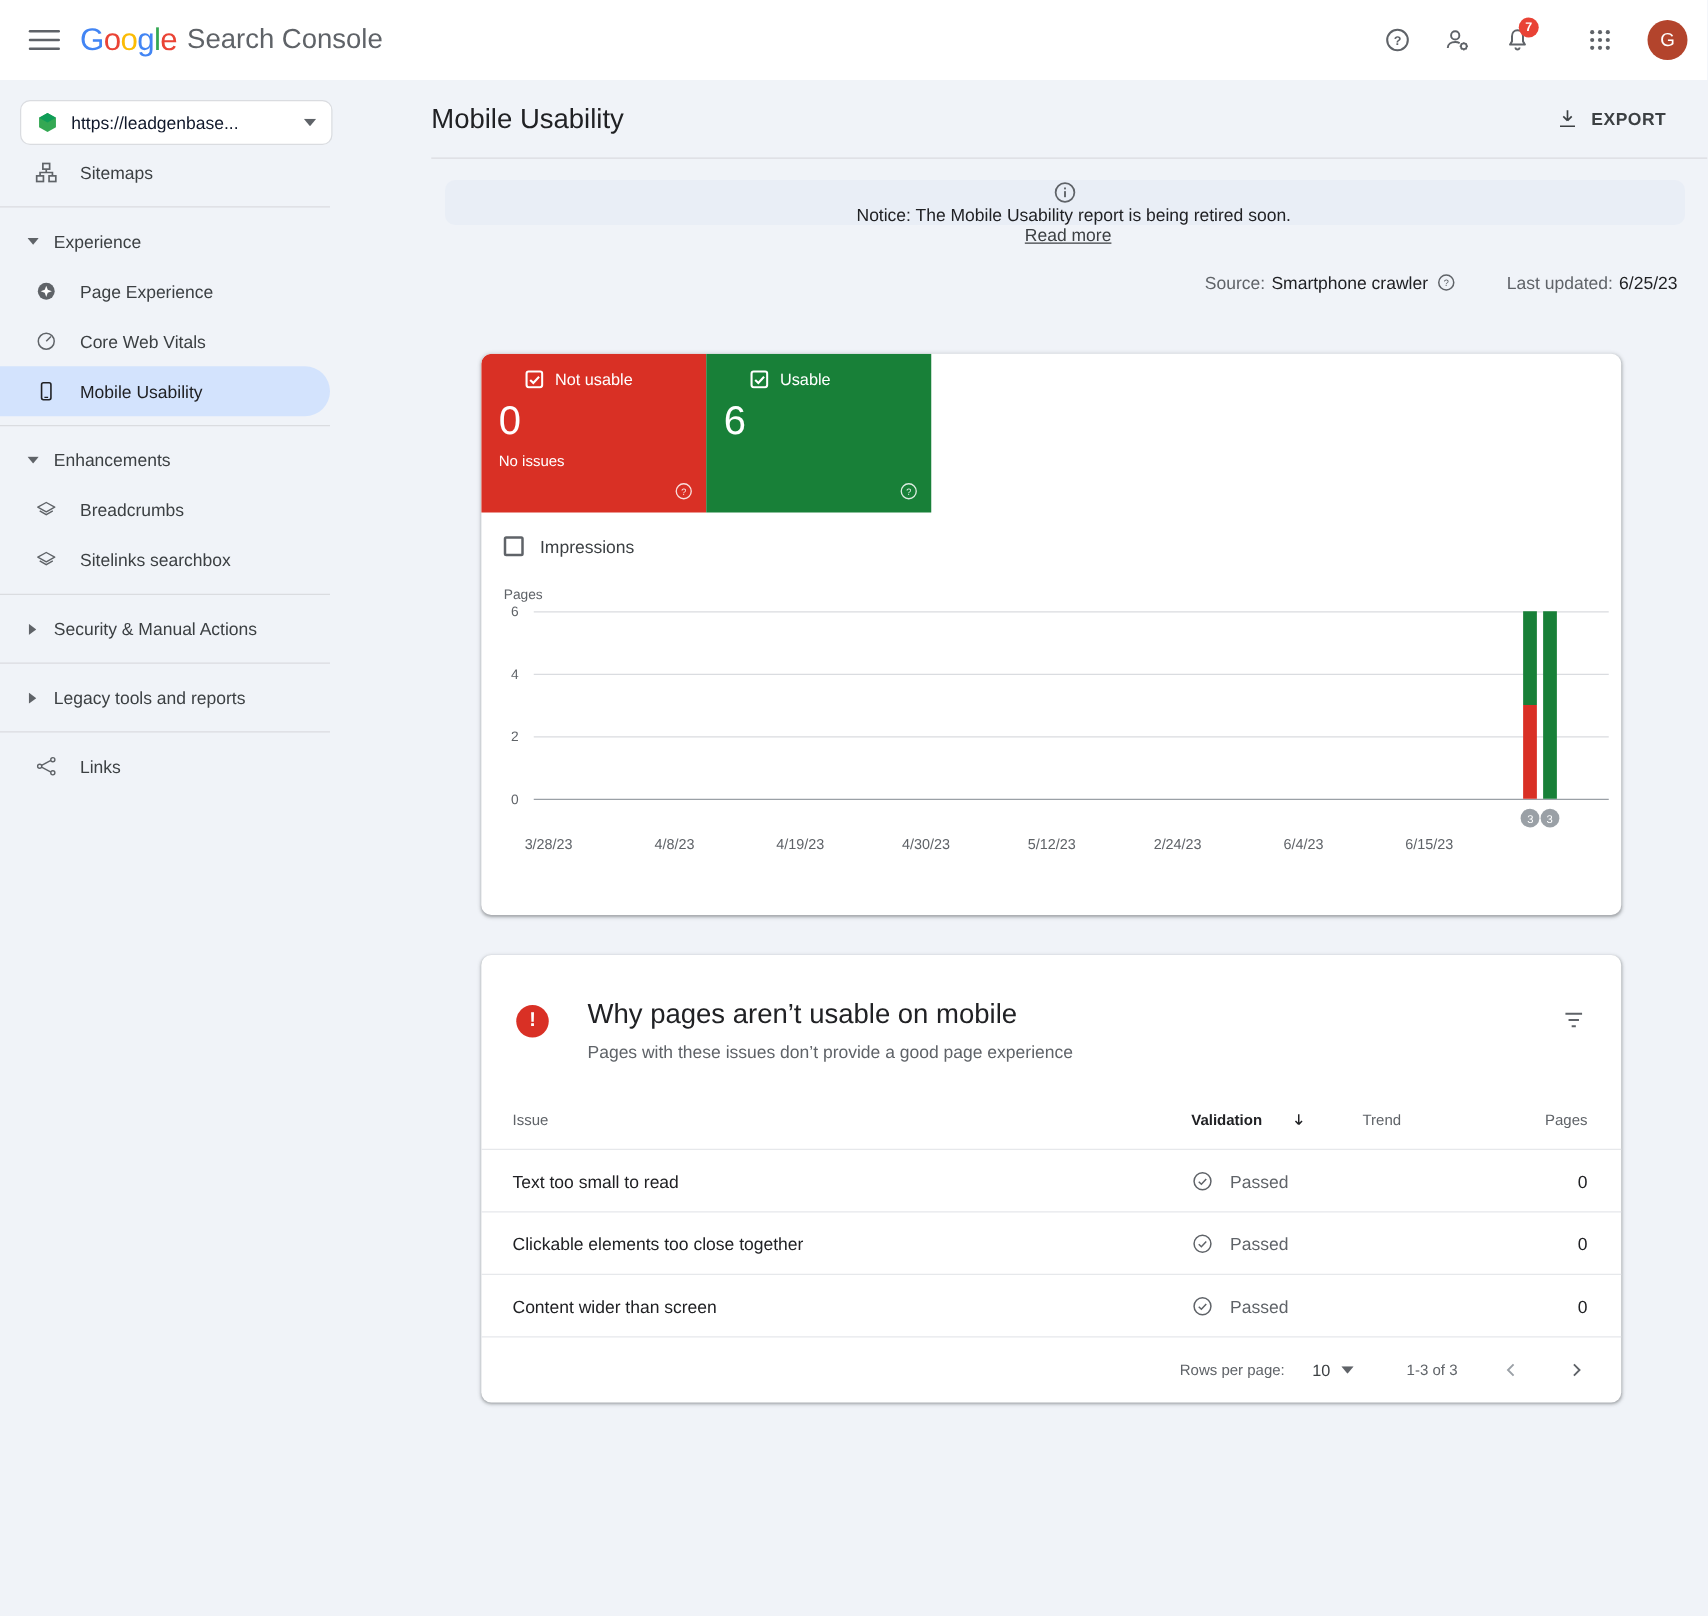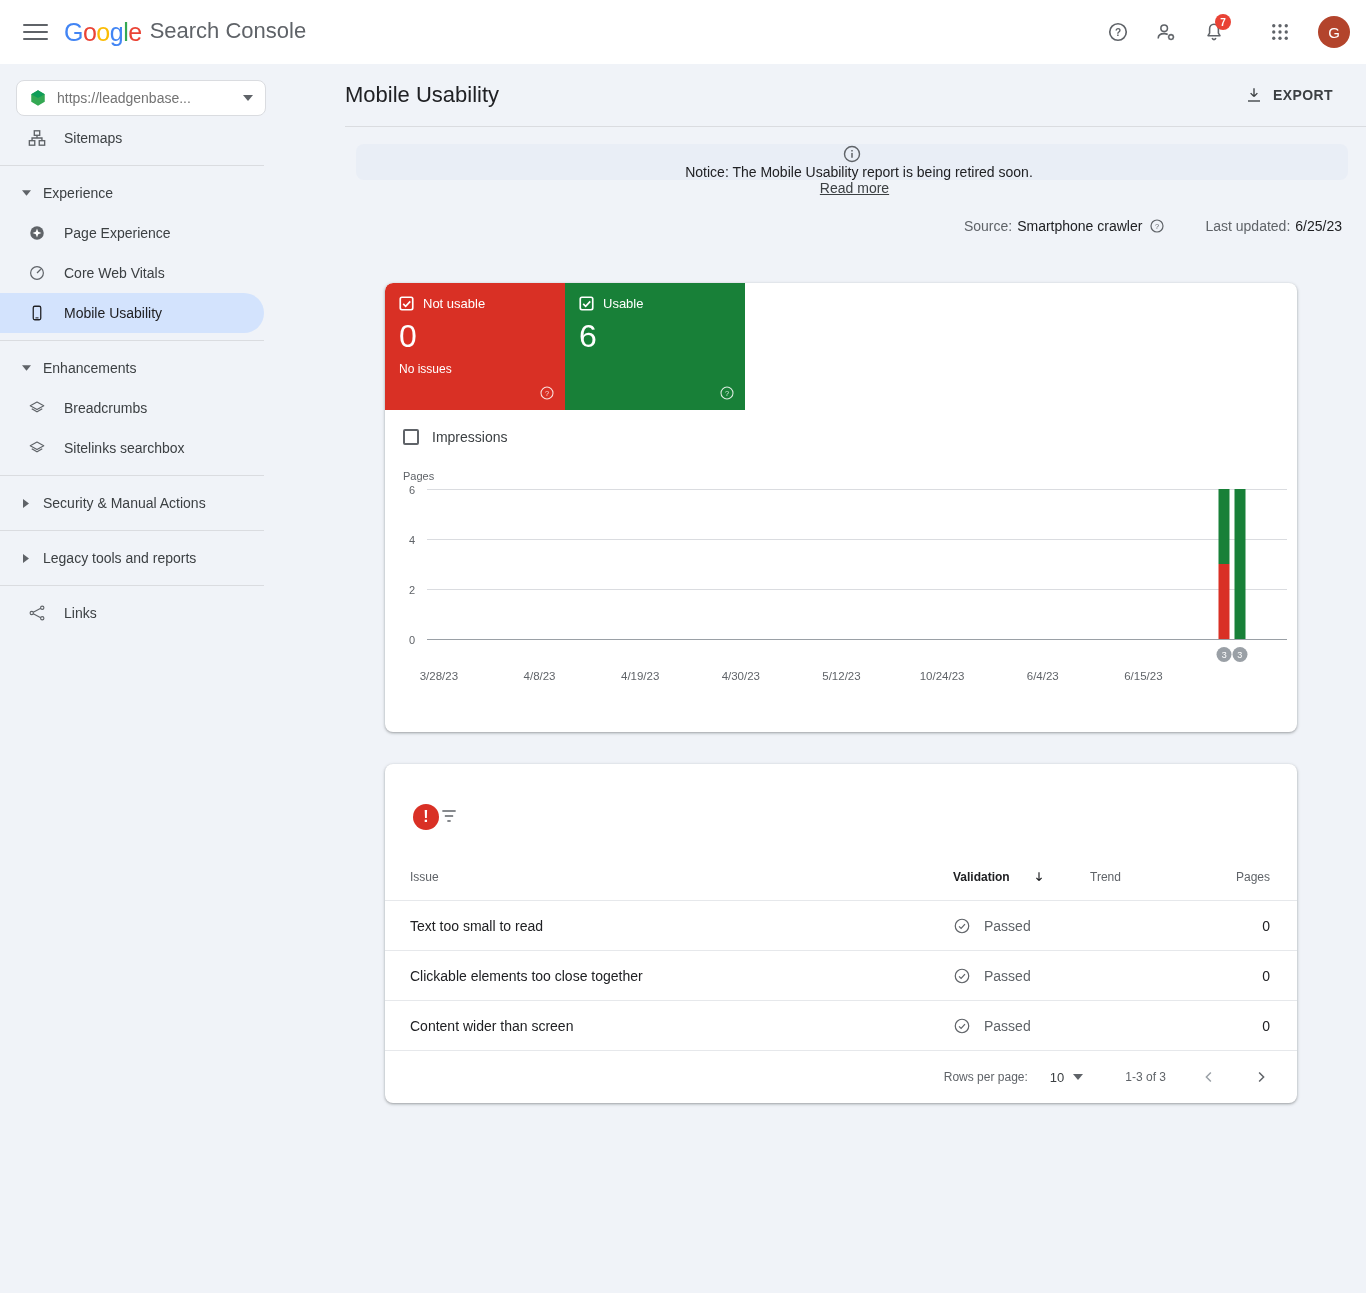--- a/index.html
+++ b/index.html
@@ -22,21 +22,21 @@
   .searchbar input::placeholder { color:#5f6368; opacity:1; }
   .topbar-right { position:absolute; right:0; top:0; height:64px; display:flex; align-items:center; padding-right:16px; }
   .iconbtn { width:40px; height:40px; border-radius:50%; display:flex; align-items:center; justify-content:center; position:relative; cursor:pointer; margin-left:8px; }
   .nbadge { position:absolute; top:2px; right:3px; min-width:16px; height:16px; border-radius:8px; background:#e94235; color:#fff; font-size:10px; font-weight:bold; display:flex; align-items:center; justify-content:center; padding:0 3px; }
   .apps { margin-left:26px; }
   .avatar { width:32px; height:32px; border-radius:50%; background:#b3442c; color:#fff; font-size:15px; display:flex; align-items:center; justify-content:center; margin-left:18px; cursor:pointer; }
 
   
   .sidebar { position:absolute; top:64px; left:0; width:280px; bottom:0; overflow:hidden; }
   .property { margin:16px 0 2px 16px; width:250px; height:36px; background:#fff; border:1px solid #dadce0; border-radius:8px; display:flex; align-items:center; padding:0 12px; cursor:pointer; }
-  .plabel { flex:1; font-size:14px; color:#737373; margin-left:10px; white-space:nowrap; overflow:hidden; }
+  .plabel { flex:1; font-size:14px; color:#0f172a; margin-left:10px; white-space:nowrap; overflow:hidden; }
   .nav-item { height:40px; display:flex; align-items:center; padding-left:28px; font-size:14px; color:#3c4043; cursor:pointer; }
   .nav-item .nicon { width:18px; height:18px; margin-right:18px; display:flex; align-items:center; justify-content:center; flex:none; }
   .nav-item.selected { background:#d3e3fd; border-radius:0 20px 20px 0; width:264px; color:#202124; }
   .nav-group { height:40px; display:flex; align-items:center; padding-left:21px; font-size:14px; color:#3c4043; cursor:pointer; }
   .nav-group .tri { width:10px; margin-right:12px; display:flex; justify-content:center; flex:none; }
   .sdivider { height:1px; background:#dadce0; margin:7px 16px 7px 0; }
 
   
   .main { position:absolute; top:64px; left:345px; right:0; bottom:0; }
   .title-row { height:62px; display:flex; align-items:center; }
@@ -51,21 +51,21 @@
   .meta-help { margin-left:7px; cursor:pointer; }
   .meta-gap { width:40px; }
 
   .card { background:#fff; border-radius:8px; box-shadow:0 1px 2px rgba(60,64,67,.3), 0 1px 3px 1px rgba(60,64,67,.15); }
   .card1 { margin:49px 69px 0 40px; overflow:hidden; padding-bottom:40px; }
 
   .stat-row { display:flex; height:127px; }
   .statbox { width:180px; color:#fff; position:relative; padding:13px 14px; cursor:pointer; }
   .statbox.red { background:#d93025; border-radius:8px 0 0 0; }
   .statbox.green { background:#188038; }
-  .stat-top { display:flex; align-items:center; gap:9px; font-size:13px; }
+  .stat-top { display:flex; align-items:center; gap:9px; font-size:13px;margin-left:21px; }
   .stat-num { font-size:32px; margin-top:7px; font-weight:400; }
   .stat-sub { font-size:12px; margin-top:7px; }
   .stat-help { position:absolute; right:10px; bottom:9px; opacity:.85; cursor:pointer; }
 
   .impressions { display:flex; align-items:center; gap:13px; margin:18px 0 0 18px; font-size:14px; color:#3c4043; cursor:pointer; height:18px; }
   .cb { width:16px; height:16px; border:2px solid #5f6368; border-radius:2px; flex:none; }
 
   .chart-wrap { margin:24px 10px 0 18px; }
   .ylab { font-size:11px; color:#5f6368; margin-bottom:8px; }
   .chart-flex { display:flex; }
@@ -409,31 +409,35 @@
             </div>
             <div class="badge-marker" style="left: 94.5%;">3</div>
           </div>
       </div>
       <div class="xticks" id="xticks">
           <div class="xtick" style="left: 1.4%;">3/28/23</div>
           <div class="xtick" style="left: 13.24%;">4/8/23</div>
           <div class="xtick" style="left: 25.08%;">4/19/23</div>
           <div class="xtick" style="left: 36.92%;">4/30/23</div>
           <div class="xtick" style="left: 48.76%;">5/12/23</div>
-          <div class="xtick" style="left: 60.6%;">10/24/23</div>
+          <div class="xtick" style="left: 60.6%;">2/24/23</div>
           <div class="xtick" style="left: 72.44%;">6/4/23</div>
           <div class="xtick" style="left: 84.28%;">6/15/23</div>
         </div>
     </div>
 
   </section>
 
   <section class="card card2">
     <div class="c2-head">
       <div class="err-icon">!</div>
+      <div class="c2-titles">
+        <div class="c2-title">Why pages aren’t usable on mobile</div>
+        <div class="c2-sub">Pages with these issues don’t provide a good page experience</div>
+      </div>
       <span class="filter-btn">
           <svg viewBox="0 0 24 24" width="20" height="20" stroke="#5f6368" stroke-width="1.8">
             <path d="M4 6 H20 M7 12 H17 M10 18 H14"></path>
           </svg>
         </span>
     </div>
 
     <div class="tbl">
       <div class="tbl-header">
         <span class="th">Issue</span>

